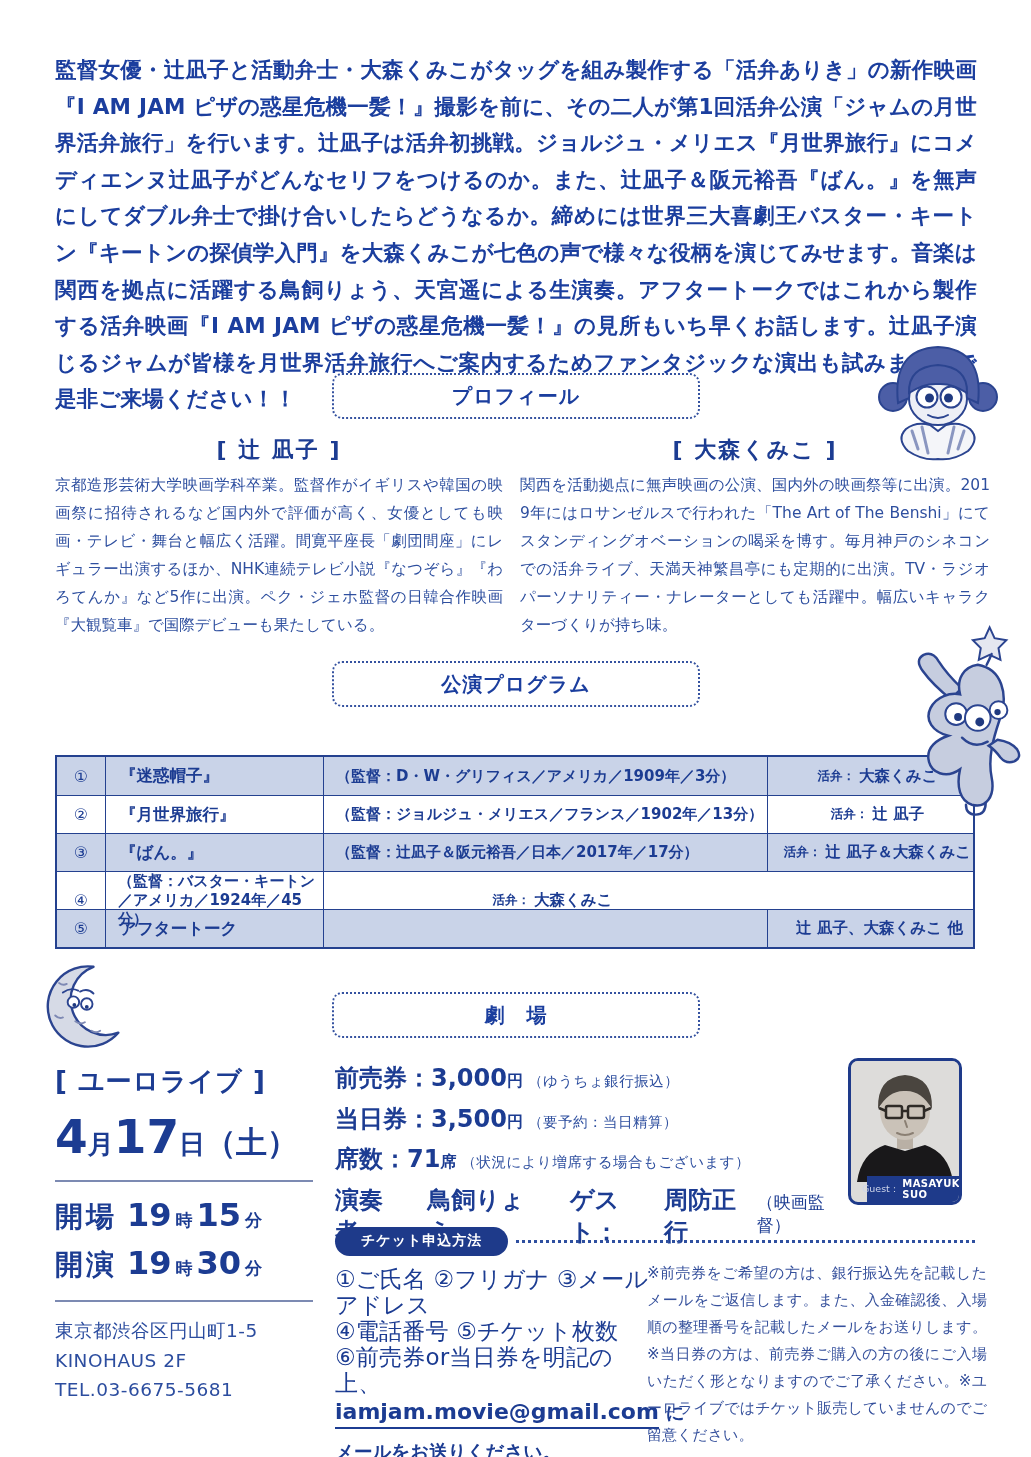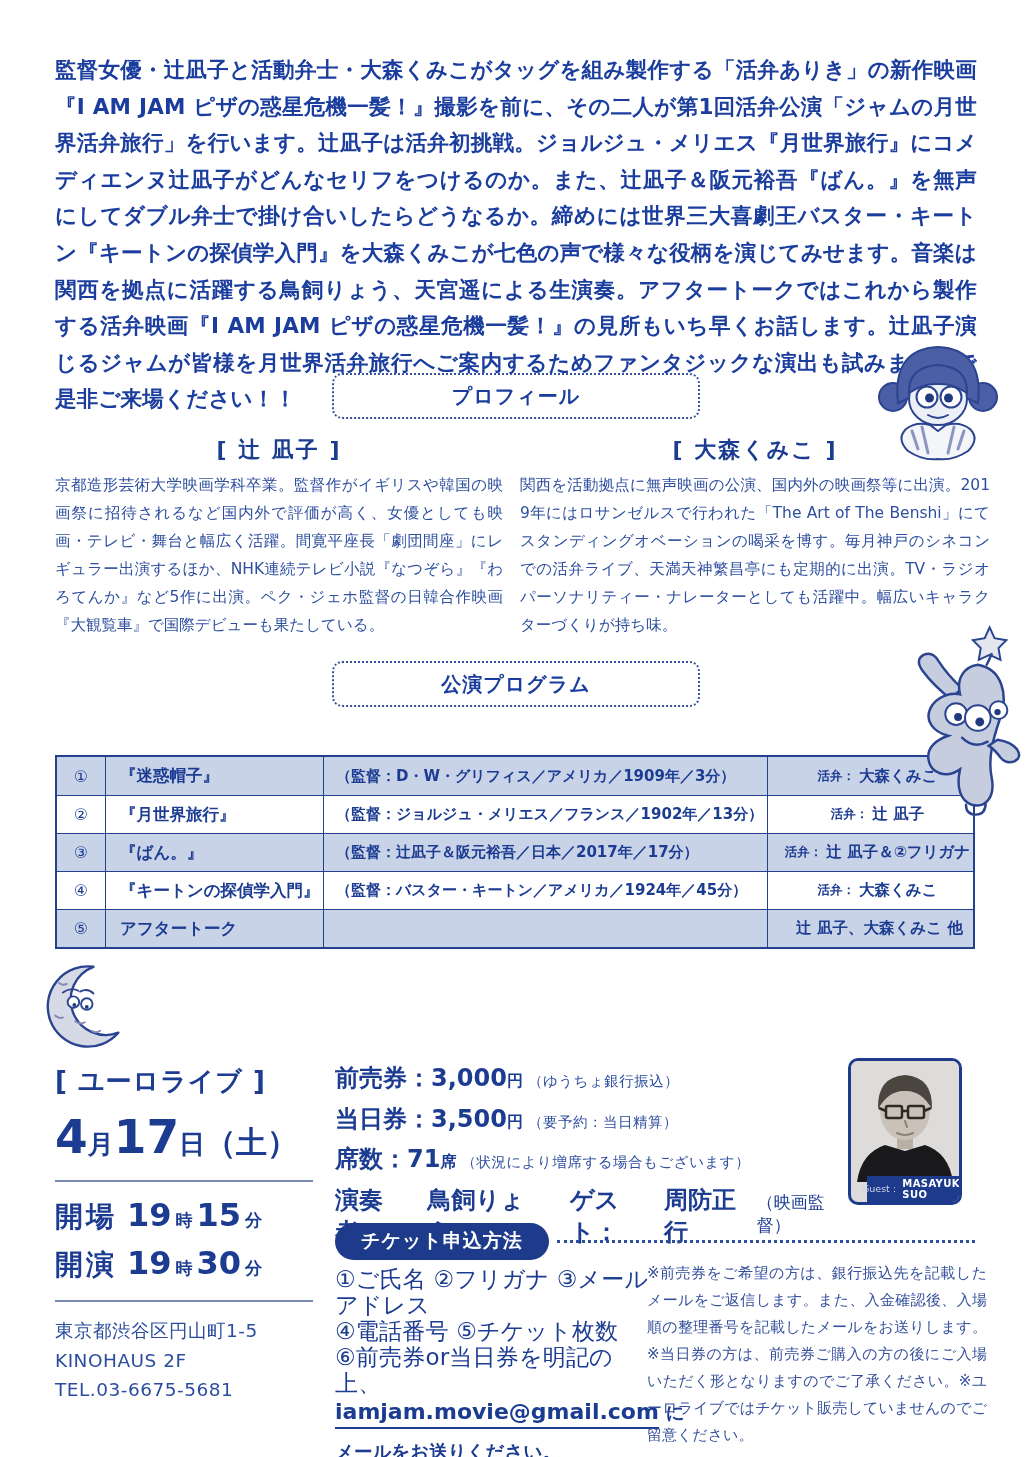--- a/index.html
+++ b/index.html
@@ -71,21 +71,21 @@
   .price-line{display:flex;align-items:baseline;margin-bottom:8.5px;}
   .p-main{font-size:24px;font-weight:bold;}
   .p-unit{font-size:16px;font-weight:bold;}
   .p-note{font-size:14.5px;font-weight:500;color:var(--body-blue);margin-left:5px;letter-spacing:.5px;}
   .perf-gap{display:inline-block;width:26px;}
   .p-small{font-size:17px;font-weight:normal;}
 
   
   .apply-header{position:absolute;left:335px;top:1224px;width:640px;height:34px;
     display:flex;align-items:center;}
-  .pill{background:#1e3a8a;color:#fff;font-size:19px;font-weight:bold;
+  .pill{background:#1e3a8a;color:#fff;font-size:14px;font-weight:bold;
     padding:5px 26px 6px 26px;border-radius:20px;letter-spacing:1px;white-space:nowrap;}
   .dotline{flex:1;border-bottom:3.5px dotted #2e4f9f;height:2px;margin-left:8px;}
   .apply-steps{position:absolute;left:335px;top:1266px;width:320px;color:var(--navy);}
   .step-line{font-size:23px;font-weight:normal;line-height:26px;letter-spacing:.2px;}
   .email-line{margin-top:3px;display:flex;align-items:baseline;}
   .email{font-size:22px;font-weight:bold;border-bottom:2.5px solid var(--navy);padding-bottom:3px;}
   .email-suffix{font-size:18.5px;font-weight:bold;margin-left:7px;}
   .closing{margin-top:10px;font-size:18.5px;font-weight:bold;}
 
   
@@ -180,26 +180,25 @@
         <span class="benshi-label">活弁：</span>
         <span class="benshi-name">辻 凪子</span>
       </div>
     </div>
     <div class="prow">
       <div class="pcell num">③</div>
       <div class="pcell title">『ばん。』</div>
       <div class="pcell detail">（監督：辻凪子＆阪元裕吾／日本／2017年／17分）</div>
       <div class="pcell benshi">
         <span class="benshi-label">活弁：</span>
-        <span class="benshi-name">辻 凪子＆②フリガナ</span>
+        <span class="benshi-name">辻 凪子＆大森くみこ</span>
       </div>
     </div>
     <div class="prow">
       <div class="pcell num">④</div>
-      <div class="pcell title">『キートンの探偵学入門』</div>
       <div class="pcell detail">（監督：バスター・キートン／アメリカ／1924年／45分）</div>
       <div class="pcell benshi">
         <span class="benshi-label">活弁：</span>
         <span class="benshi-name">大森くみこ</span>
       </div>
     </div>
     <div class="prow">
       <div class="pcell num">⑤</div>
       <div class="pcell title">アフタートーク</div>
       <div class="pcell detail"></div>
@@ -213,20 +212,23 @@
   <svg class="moon-illus" width="92" height="86" viewBox="0 0 96 90">
     <path d="M60,5 A42,42 0 1,0 86,74 A33,33 0 1,1 60,5 Z" fill="#d6dae6" stroke="#2b4490" stroke-width="2.5" stroke-linejoin="round"></path>
     <path d="M28,32 q8,-6 16,-2 M46,31 q8,-4 14,2" fill="none" stroke="#2b4490" stroke-width="2" stroke-linecap="round"></path>
     <circle cx="39" cy="42" r="6" fill="#fff" stroke="#2b4490" stroke-width="2"></circle>
     <circle cx="53" cy="44" r="6" fill="#fff" stroke="#2b4490" stroke-width="2"></circle>
     <circle cx="40" cy="45" r="2" fill="#203a80"></circle>
     <circle cx="53" cy="47" r="2" fill="#203a80"></circle>
     <path d="M41,62 q5,4 10,1 M20,56 q4,4 8,2 M58,72 q5,3 9,0 M24,22 q4,3 8,1" fill="none" stroke="#7e89b4" stroke-width="2" stroke-linecap="round"></path>
   </svg>
 
+  <div class="dashed-box" style="top:992px;">
+    <span>劇　場</span>
+  </div>
 
   <div class="venue">
     <div class="venue-name">[ ユーロライブ ]</div>
     <div class="date-line">
       <span class="big">4</span>
       <span class="med">月</span>
       <span class="big">17</span>
       <span class="med">日</span>
       <span class="lg">（土）</span>
     </div>

